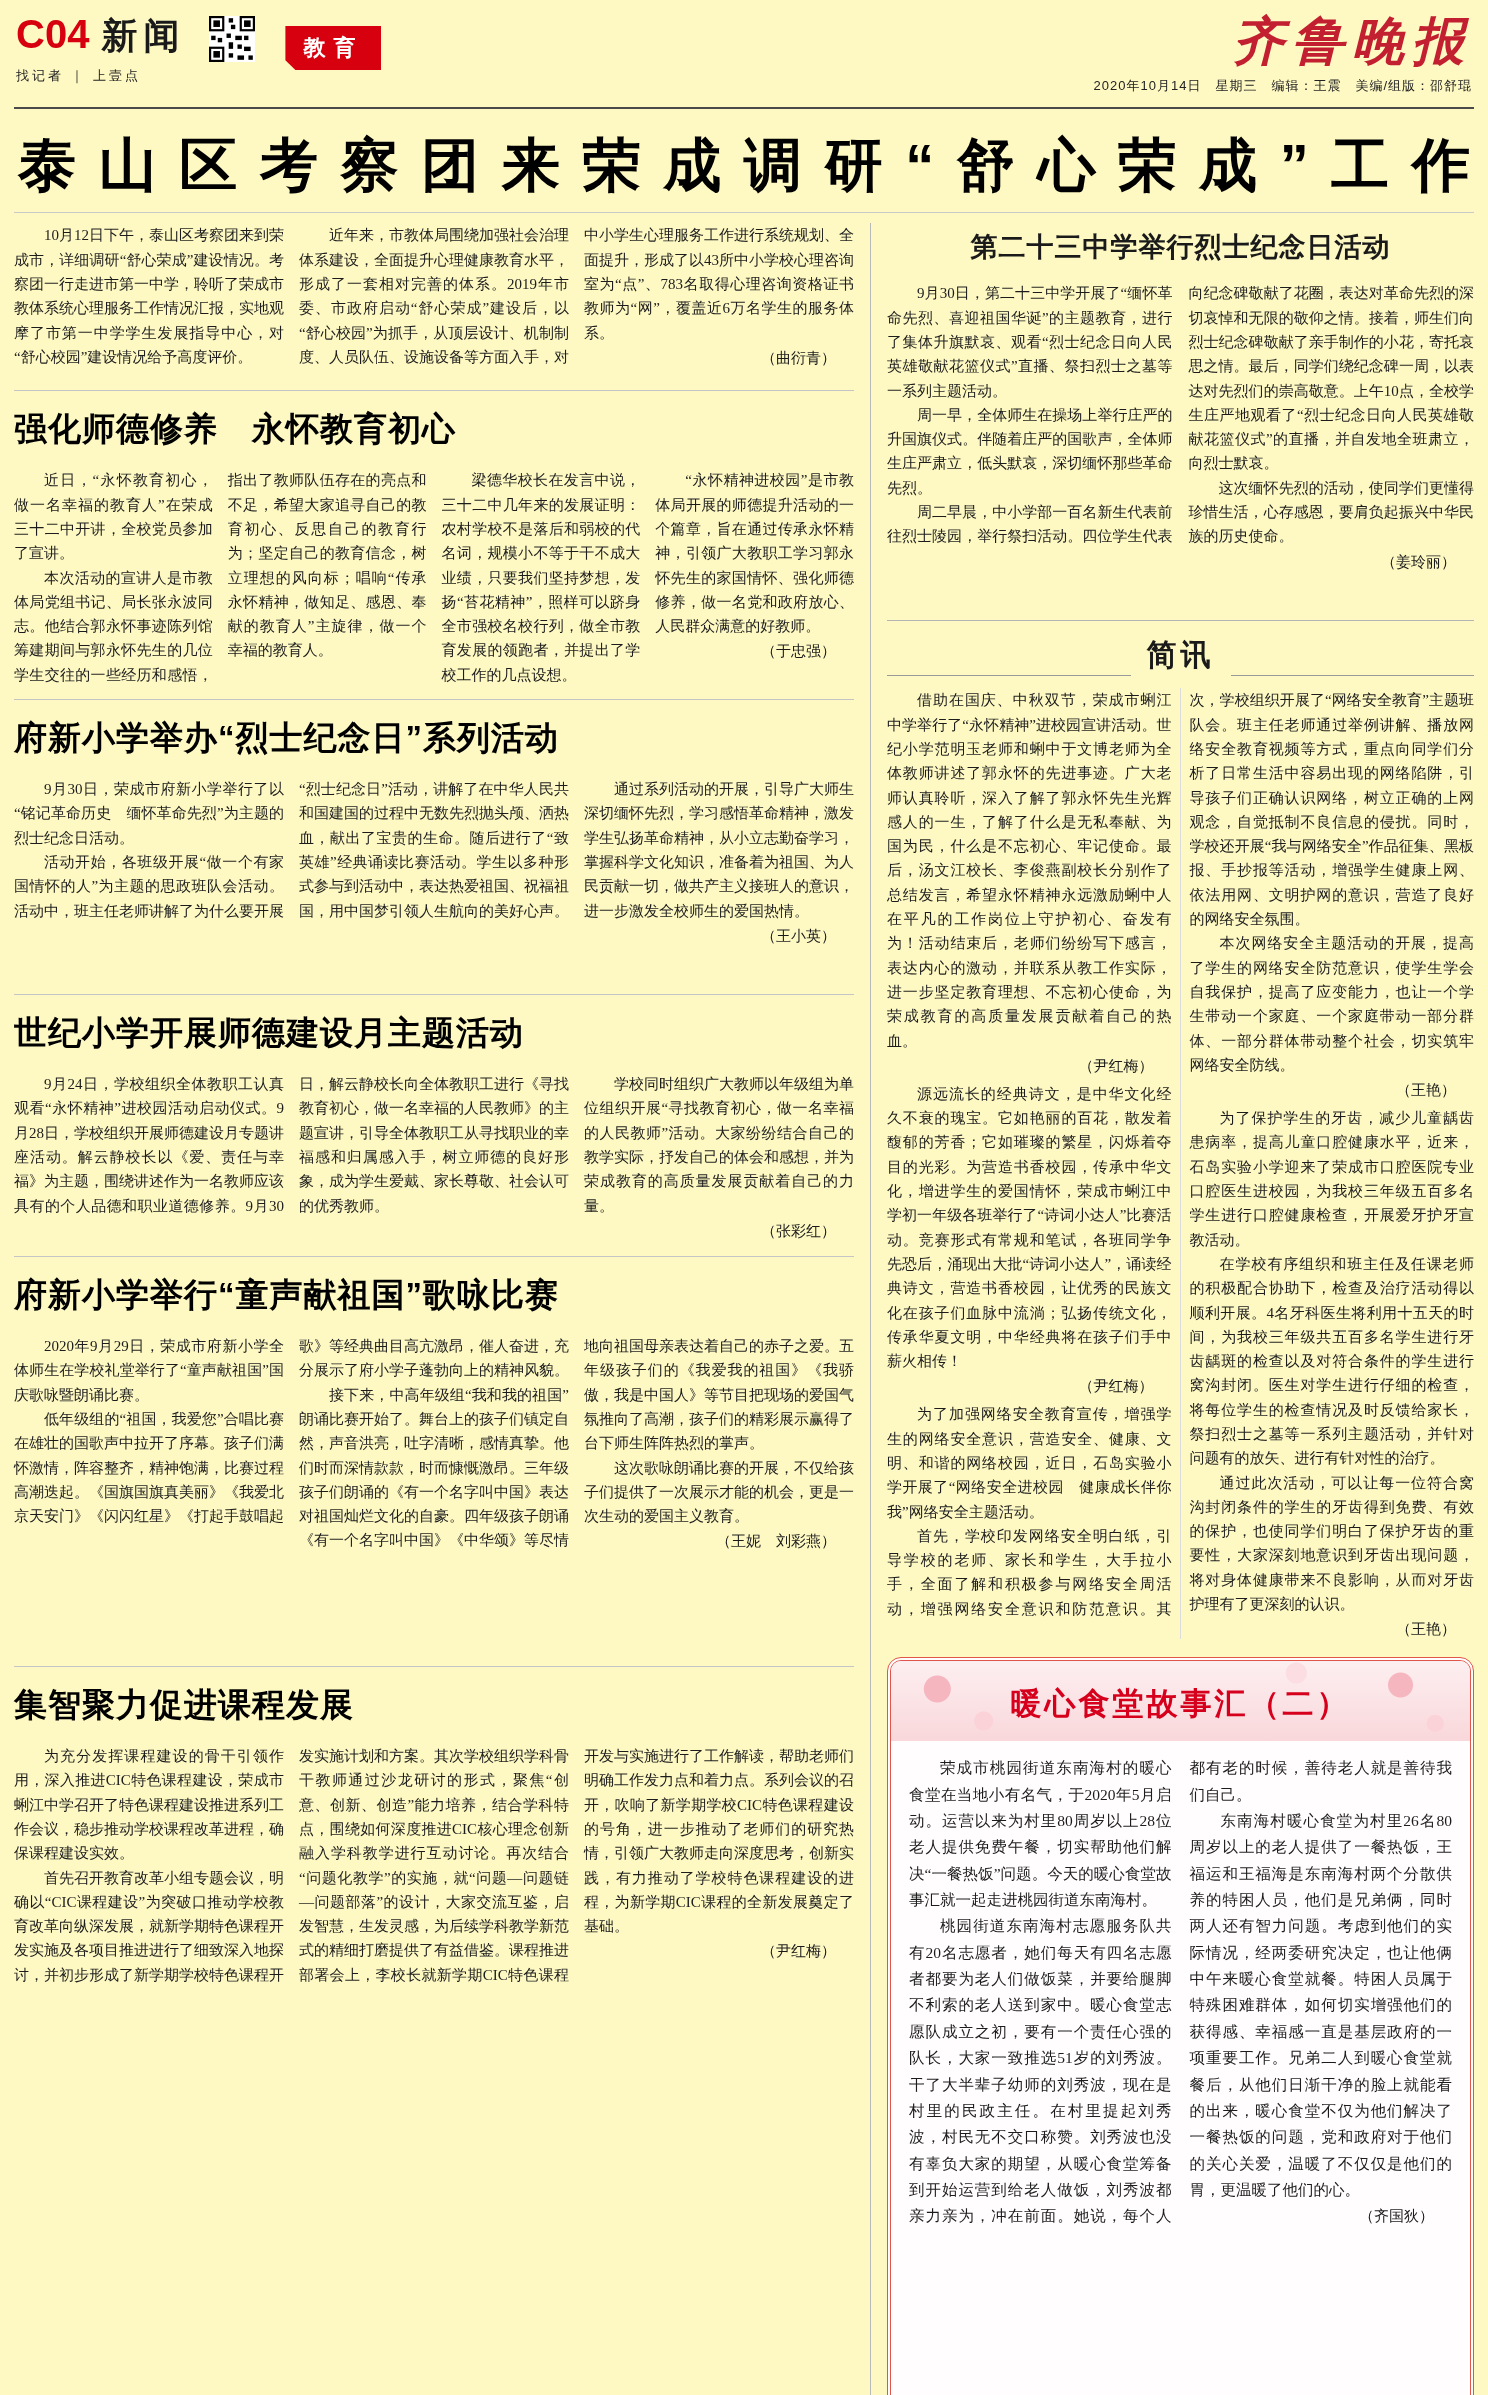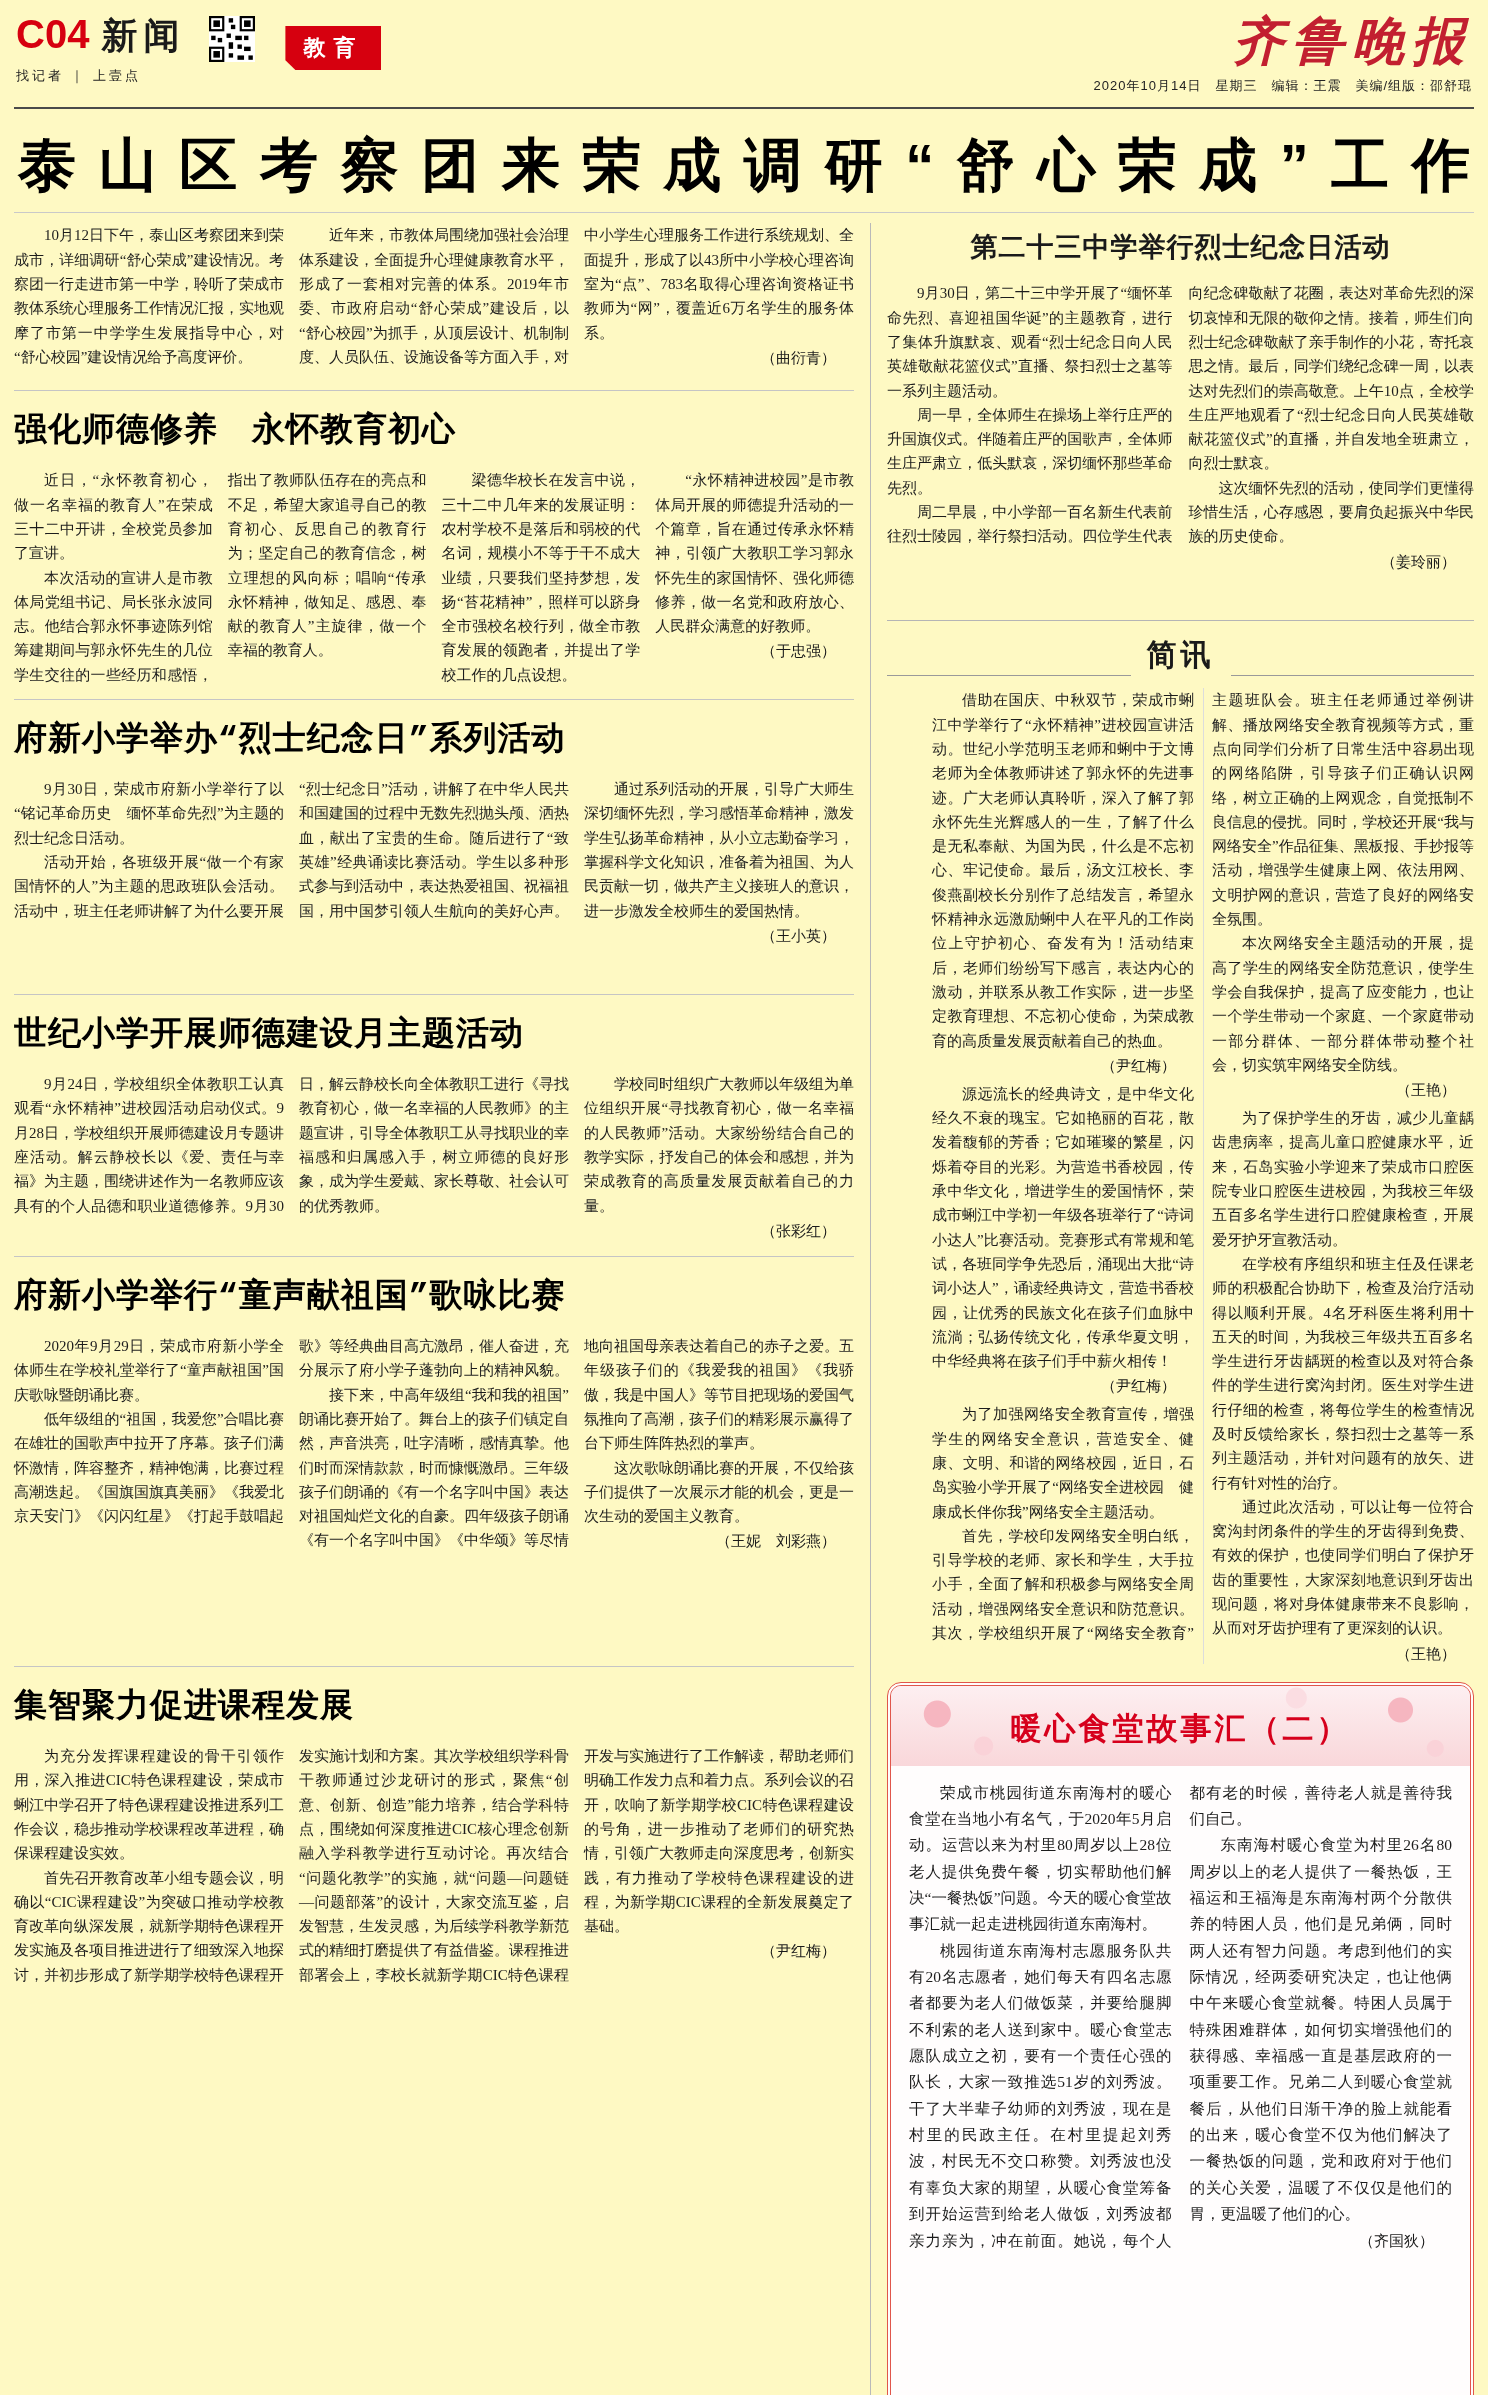--- a/index.html
+++ b/index.html
@@ -33,33 +33,33 @@
   }
   
   .content { display:flex; margin-top:10px; }
   .col-left { width:856px; flex:none; padding-right:16px; }
   .col-right { flex:1; border-left:1px solid #b9b9b9; padding-left:16px; }
   p.para { font-size:15px; line-height:1.62; text-align:justify; text-indent:2em; color:#1c1c1c; }
   .byline { text-align:right; font-size:15px; margin-top:4px; padding-right:1.2em; }
   .lead-body { column-count:3; column-gap:15px; padding-bottom:14px; border-bottom:1px solid #c5c5c5; }
   .sec { padding:12px 0 12px; border-bottom:1px solid #c5c5c5; }
   .sec.last { border-bottom:none; }
-  .sec-headline { font-family:Liberation Mono, monospace; font-weight:900; font-size:33px; color:#000;
+  .sec-headline { font-family:Liberation Sans, sans-serif; font-weight:900; font-size:33px; color:#000;
     margin:4px 0 16px; letter-spacing:1px; }
   .sec-body { column-gap:15px; }
   .cols-3 { column-count:3; }
   .cols-4 { column-count:4; }
   
   .r-article-headline { font-family:"Liberation Sans","DejaVu Sans",sans-serif; font-weight:900; font-size:27px;
     text-align:center; margin:6px 0 16px; letter-spacing:1px; }
   .r-article-body { column-count:2; column-gap:16px; padding-bottom:12px; border-bottom:1px solid #b5b5b5; }
   .briefs-title { display:flex; align-items:flex-end; gap:16px; margin:14px 0 12px;
     font-family:"Liberation Sans","DejaVu Sans",sans-serif; font-weight:900; font-size:30px; letter-spacing:4px; }
   .briefs-title::before, .briefs-title::after { content:""; flex:1; height:1px; background:#9a9a9a; }
-  .briefs-body { column-count:2; column-gap:18px; column-rule:1px solid #dcdcdc;margin-left:45px; }
+  .briefs-body { column-count:2; column-gap:18px; column-rule:1px solid #dcdcdc; }
   .brief { margin-bottom:6px; }
   
   .warm-box { margin-top:18px; border:4px double #e0564b; border-radius:14px; overflow:hidden; background:#fffdfd; }
   .warm-box-title {
     text-align:center; font-family:"Liberation Sans","DejaVu Sans",sans-serif; font-weight:900; font-size:31px;
     color:#d6001c; letter-spacing:3px; padding:22px 8px 16px;
     background:
       radial-gradient(circle at 8% 35%, #f6b6c0 0 13px, rgba(0,0,0,0) 14px),
       radial-gradient(circle at 16% 75%, #fad2d8 0 9px, rgba(0,0,0,0) 10px),
       radial-gradient(circle at 88% 30%, #f6b6c0 0 12px, rgba(0,0,0,0) 13px),

